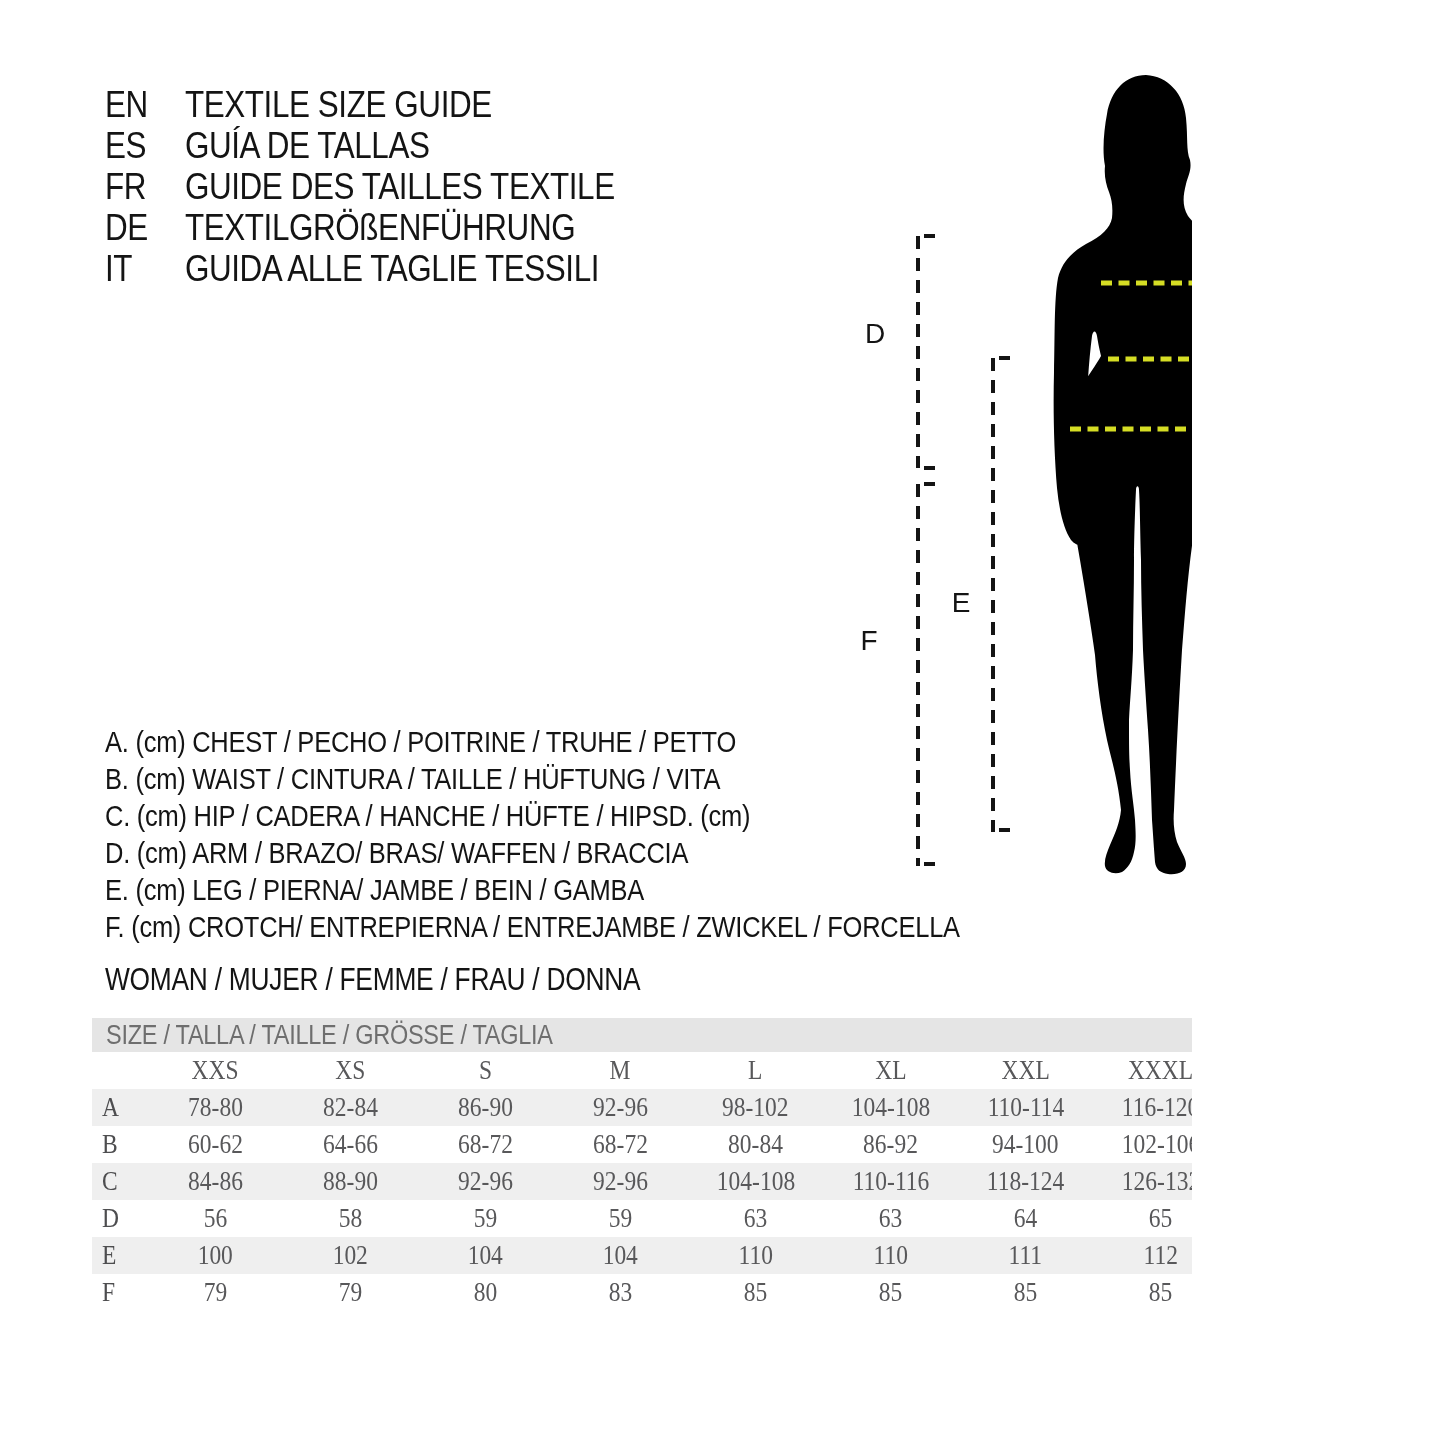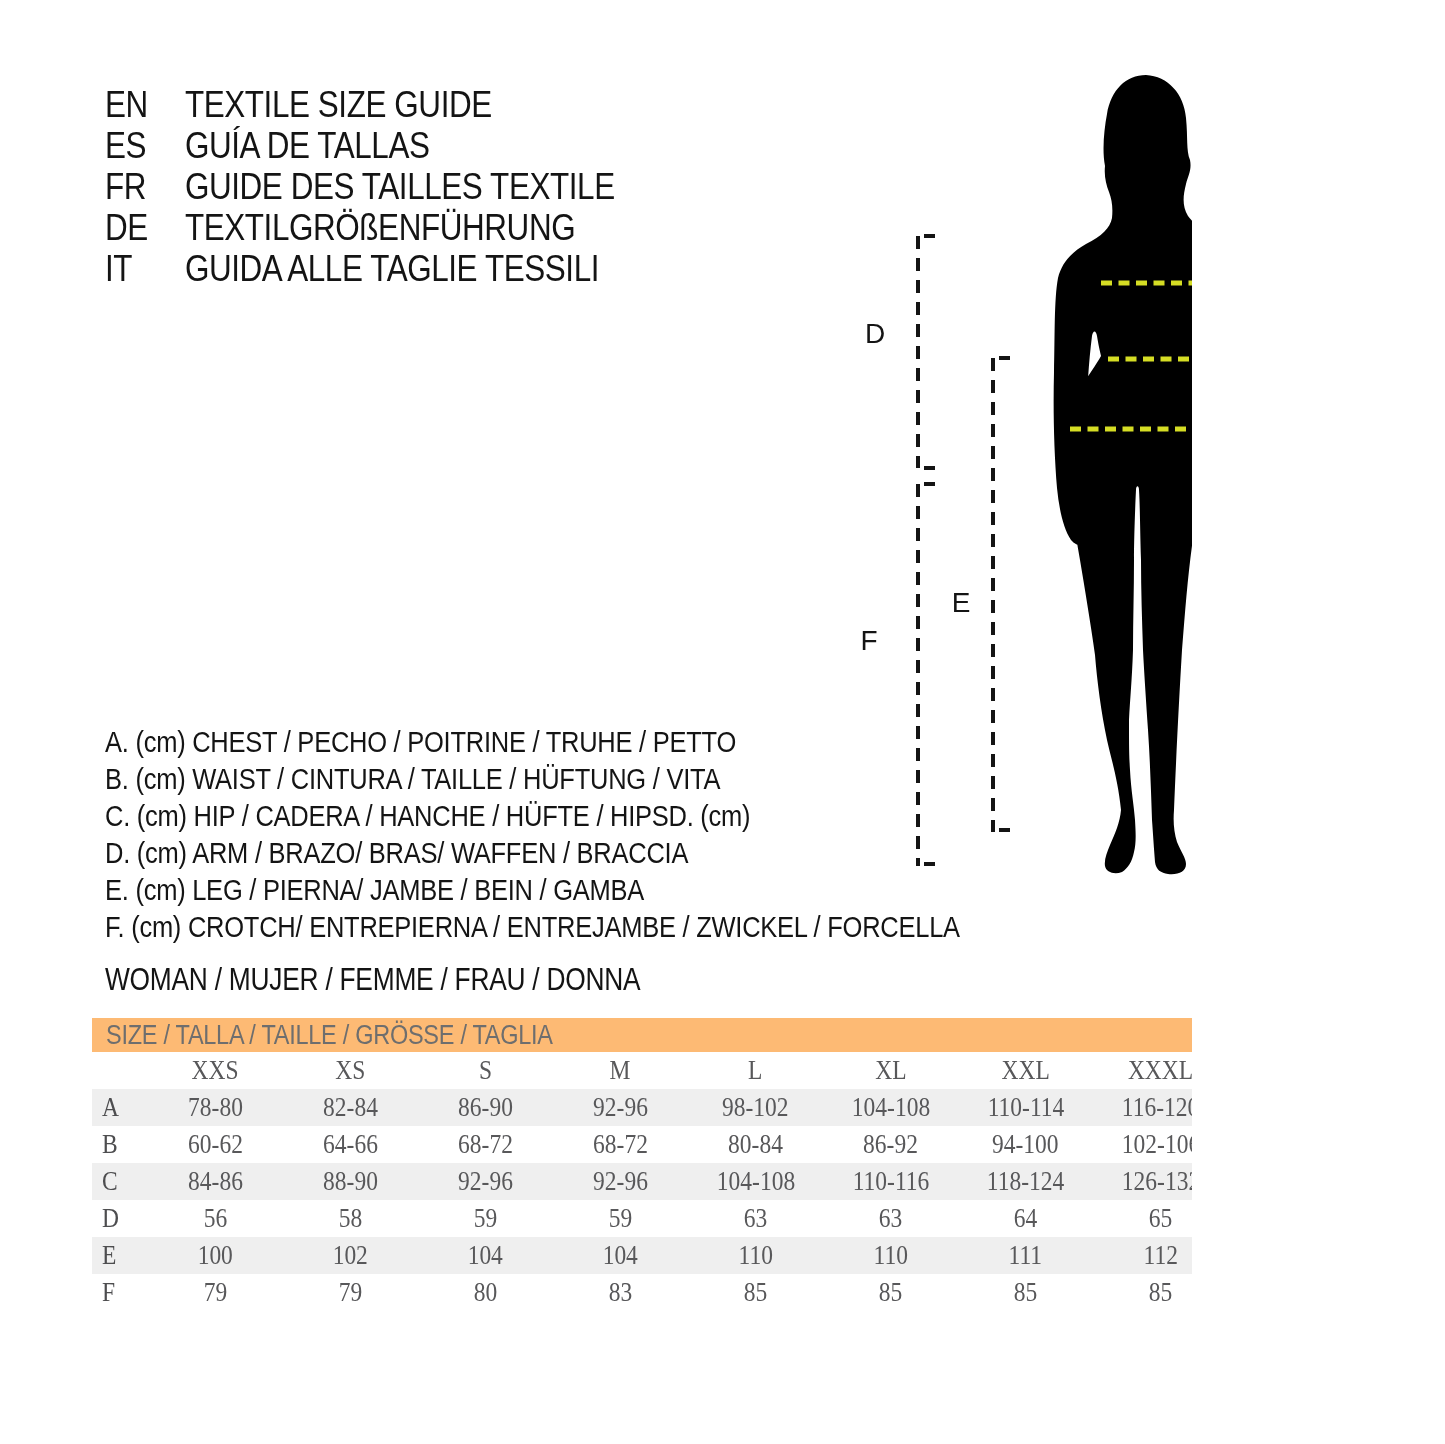--- a/index.html
+++ b/index.html
@@ -18,21 +18,21 @@
   .lang-code{width:94px;flex:0 0 94px;}
   .desc-block{position:absolute;left:105px;top:723px;}
   .desc-line{font-size:30px;line-height:37px;letter-spacing:-0.3px;white-space:nowrap;}
   .woman-line{position:absolute;left:105px;top:963px;font-size:31px;line-height:34px;letter-spacing:-0.3px;white-space:nowrap;}
   
   .figure-svg{position:absolute;left:0;top:0;}
   .fig-label{position:absolute;width:30px;text-align:center;font-size:28px;line-height:30px;color:#141414;}
   
   .size-table{position:absolute;left:92px;top:1018px;width:1262px;}
   .table-bar{
-    height:34px;background:#fdba74;display:flex;align-items:center;
+    height:34px;background:#e5e5e5;display:flex;align-items:center;
     padding-left:14px;box-sizing:border-box;
   }
   .table-bar span{font-size:27px;color:#6e6e6e;letter-spacing:-0.3px;white-space:nowrap;}
   .trow{
     display:grid;
     grid-template-columns:56px repeat(8,135px) 1fr;
     height:37px;align-items:center;font-family:Liberation Serif, serif;
   }
   .trow.shade{background:#efefef;}
   .tcell{text-align:center;font-size:27px;color:#58585a;}

